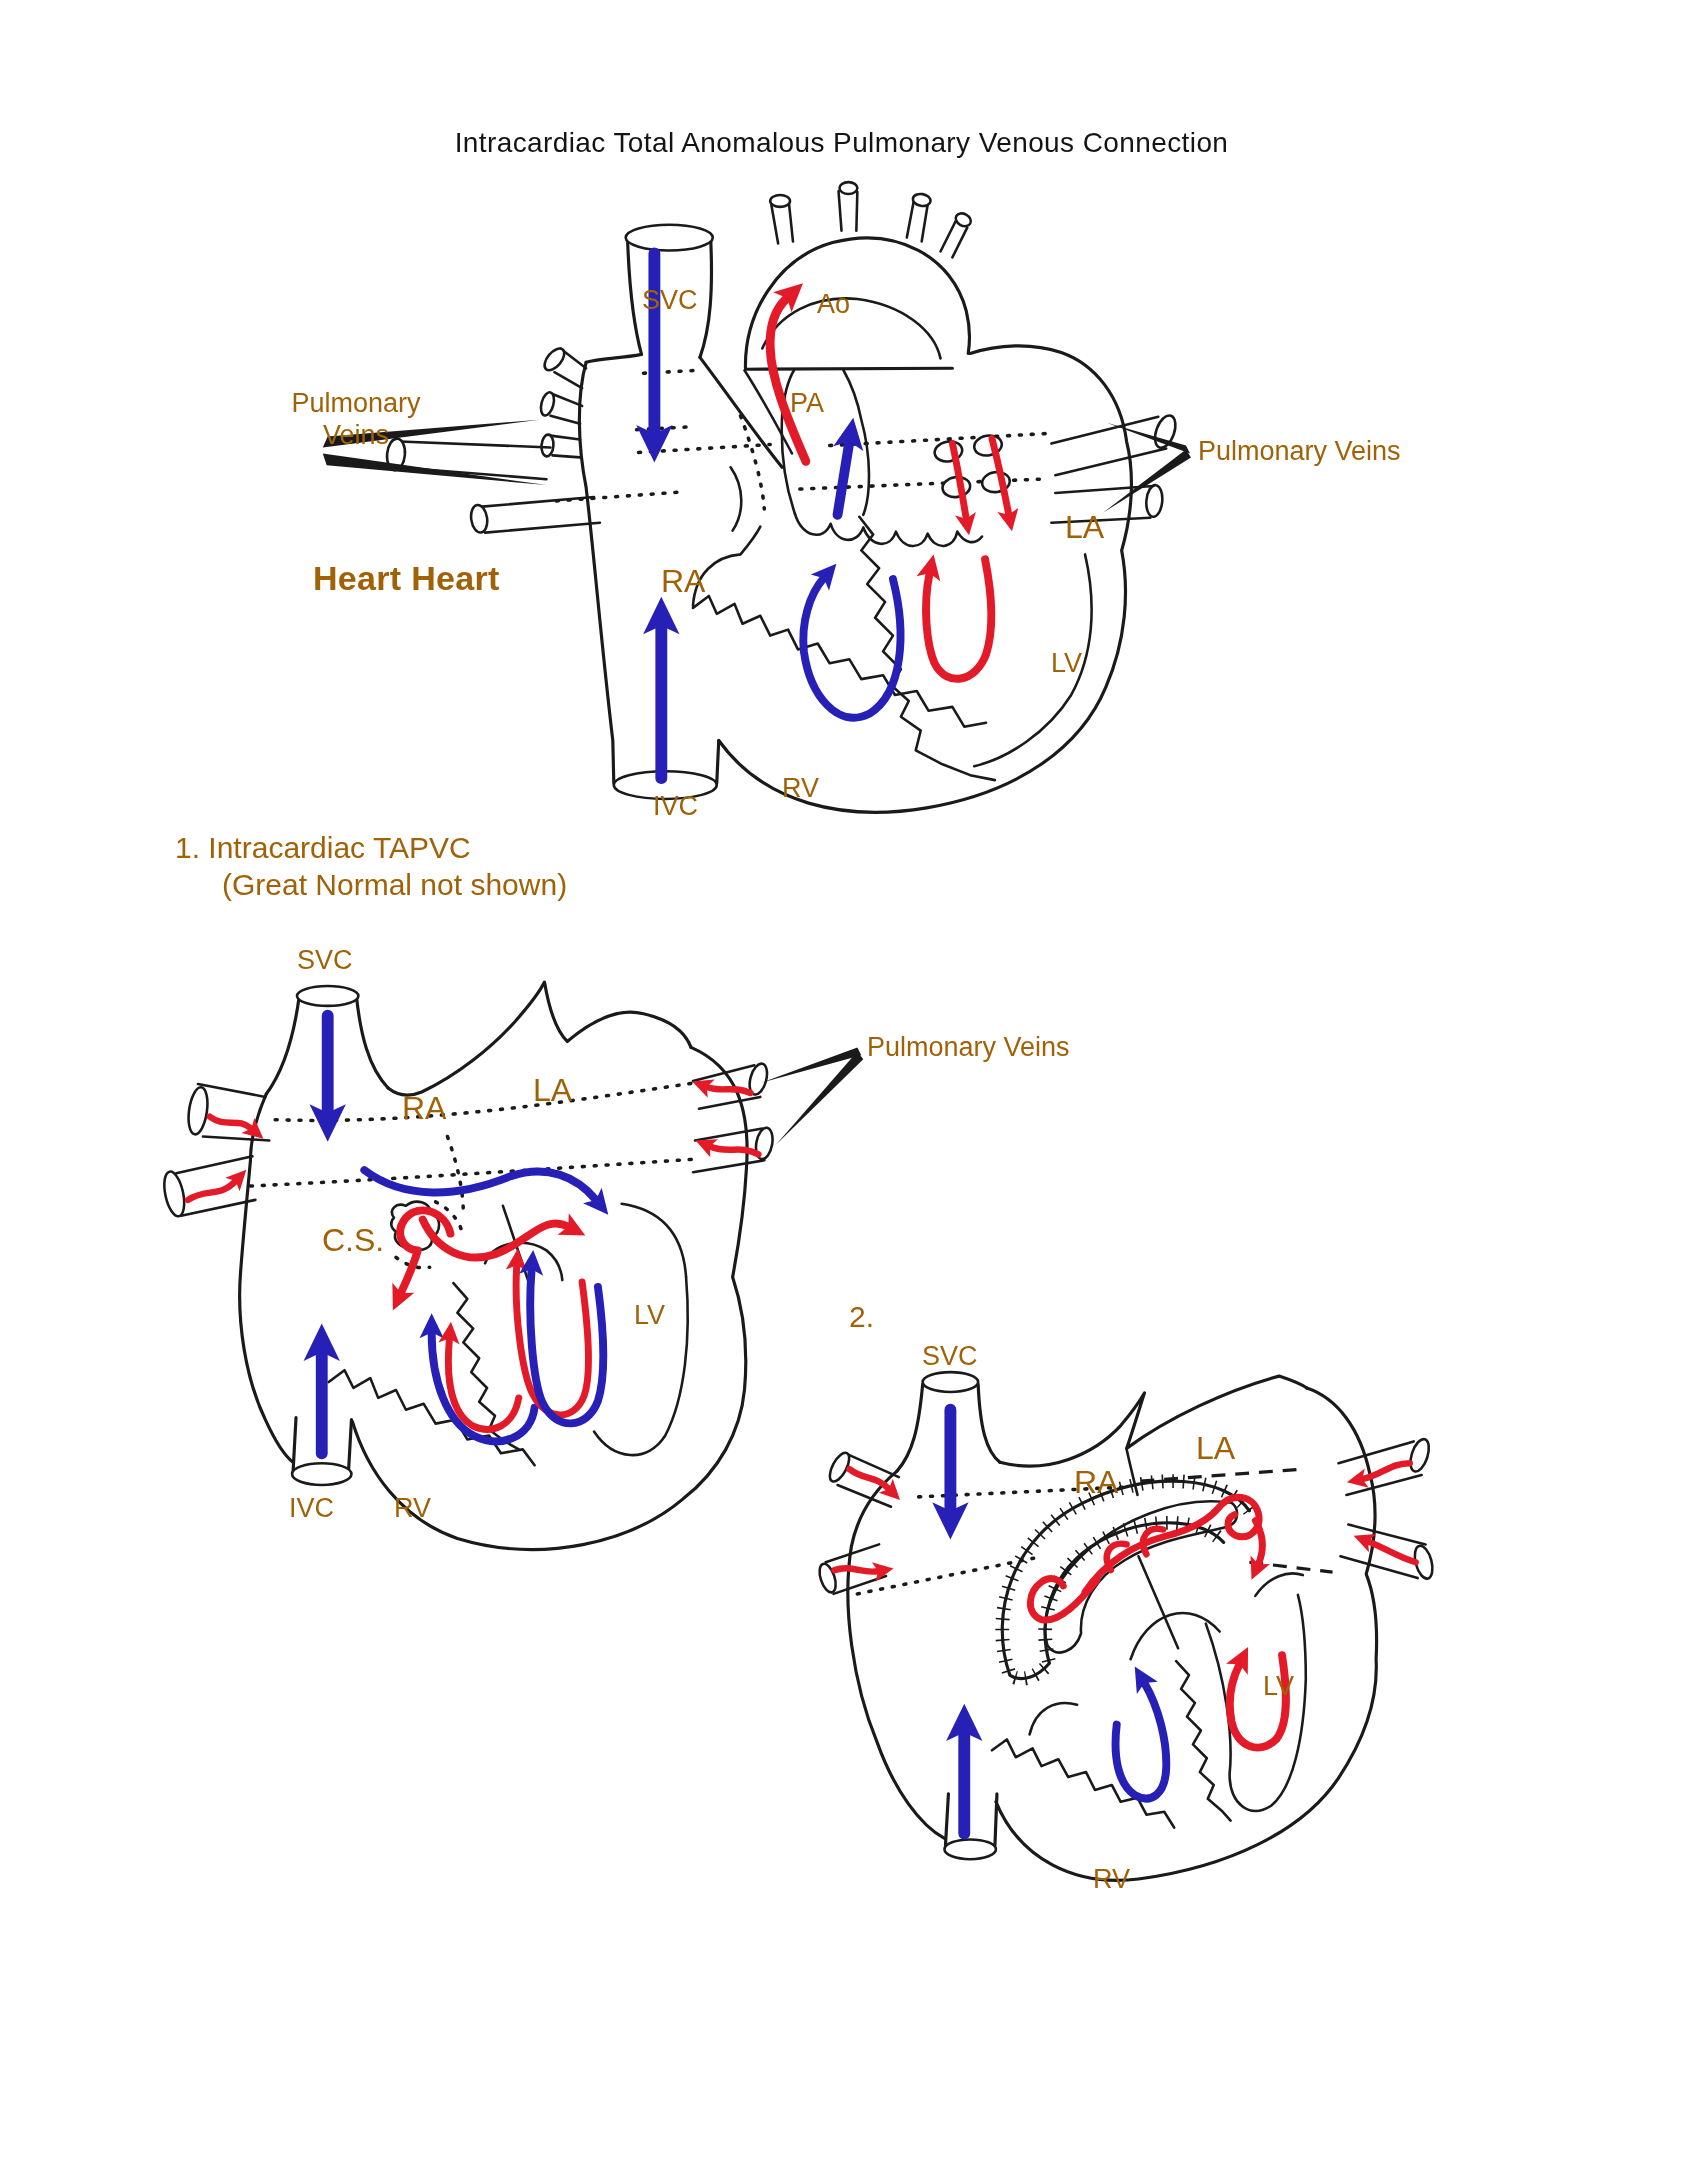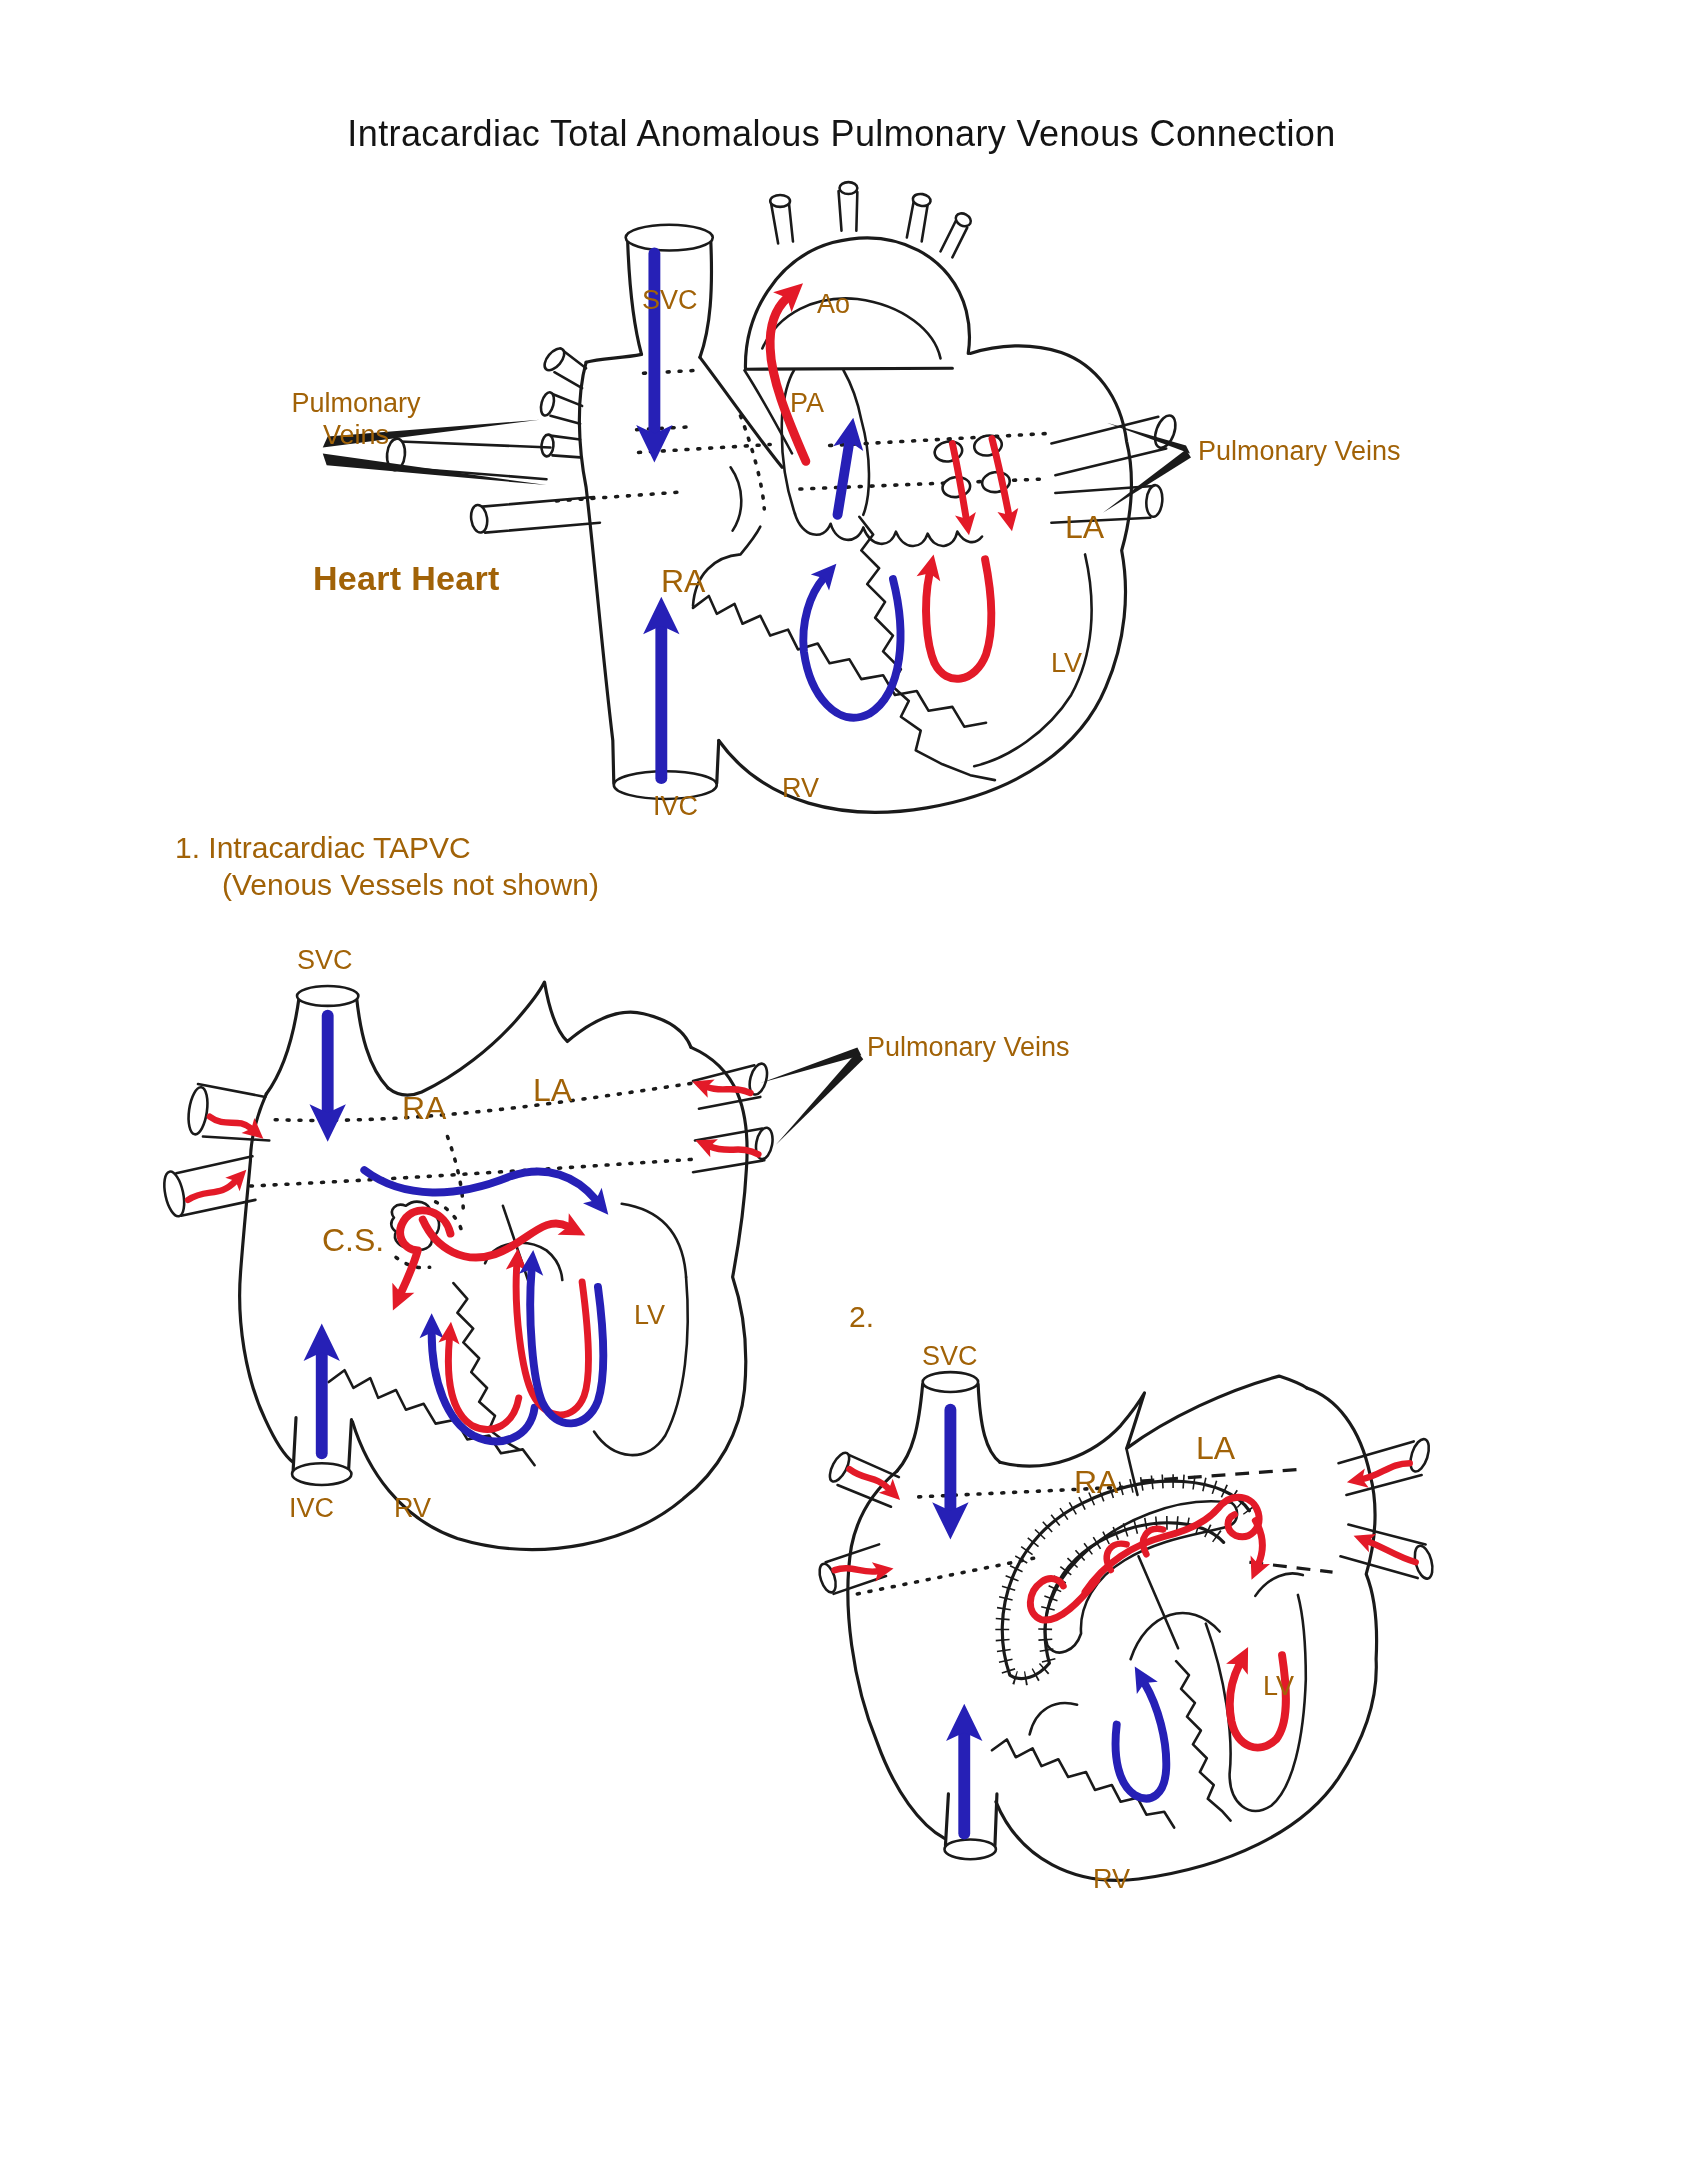--- a/index.html
+++ b/index.html
@@ -2,22 +2,22 @@
 <html style="--arterial-red: #e31a28; --venous-blue: #2620b6; --line-black: #1a1a1a; --background: #ffffff;"><head>
 <meta charset="utf-8">
 <style>
   html,body{margin:0;padding:0;background:#fff}
   .page{position:relative;width:1683px;height:2178px;background:#fff;
         font-family:"Liberation Sans",sans-serif;overflow:hidden}
   svg.art{position:absolute;left:0;top:0}
   .lbl{position:absolute;color:#a16207;font-size:27px;line-height:1.18;white-space:nowrap}
   .lbl.sm{font-size:32px}
   .lbl.h{font-size:30px}
-  .title{position:absolute;top:113px;left:0;width:1683px;text-align:center;
-         font-size:36px;color:#141414;letter-spacing:0.4px}
+  .title{position:absolute;top:127px;left:0;width:1683px;text-align:center;
+         font-size:28px;color:#141414;letter-spacing:0.4px}
   .caption{font-size:34px;font-weight:600;letter-spacing:0.3px}
   .wrap{white-space:normal;width:162px;text-align:center}
   
   .o{fill:none;stroke:var(--line-black,#1a1a1a);stroke-width:3.2;stroke-linecap:round;stroke-linejoin:round}
   .o2{fill:none;stroke:var(--line-black,#1a1a1a);stroke-width:2.6;stroke-linecap:round;stroke-linejoin:round}
   .dot{fill:none;stroke:var(--line-black,#1a1a1a);stroke-width:3.6;stroke-dasharray:2 10;stroke-linecap:round}
   .dash{fill:none;stroke:var(--line-black,#1a1a1a);stroke-width:3.2;stroke-dasharray:14 10;stroke-linecap:butt}
   .tick{fill:none;stroke:var(--line-black,#1a1a1a);stroke-width:14;stroke-dasharray:1.6 9}
   .red{fill:none;stroke:var(--arterial-red,#e31a28);stroke-width:8;stroke-linecap:round;stroke-linejoin:round}
   .rs{stroke-width:6.5}
@@ -263,21 +263,21 @@
   <div class="lbl wrap" style="left:275px;top:388px">Pulmonary Veins</div>
   <div class="lbl" style="left:1198px;top:436px">Pulmonary Veins</div>
   <div class="lbl sm" style="left:1065px;top:509px">LA</div>
   <div class="lbl caption" style="left:313px;top:558px">Heart Heart</div>
   <div class="lbl sm" style="left:661px;top:563px">RA</div>
   <div class="lbl" style="left:1051px;top:648px">LV</div>
   <div class="lbl" style="left:782px;top:773px">RV</div>
   <div class="lbl" style="left:653px;top:791px">IVC</div>
 
   <div class="lbl h" style="left:175px;top:830px">1. Intracardiac TAPVC</div>
-  <div class="lbl h" style="left:222px;top:867px">(Venous Vessels not shown)</div>
+  <div class="lbl h" style="left:222px;top:867px">(Great Normal not shown)</div>
   <div class="lbl" style="left:297px;top:945px">SVC</div>
   <div class="lbl" style="left:867px;top:1032px">Pulmonary Veins</div>
   <div class="lbl sm" style="left:533px;top:1072px">LA</div>
   <div class="lbl sm" style="left:402px;top:1090px">RA</div>
   <div class="lbl sm" style="left:322px;top:1222px">C.S.</div>
   <div class="lbl" style="left:634px;top:1300px">LV</div>
   <div class="lbl" style="left:289px;top:1493px">IVC</div>
   <div class="lbl" style="left:394px;top:1493px">RV</div>
 
   <div class="lbl h" style="left:849px;top:1299px">2.</div>

